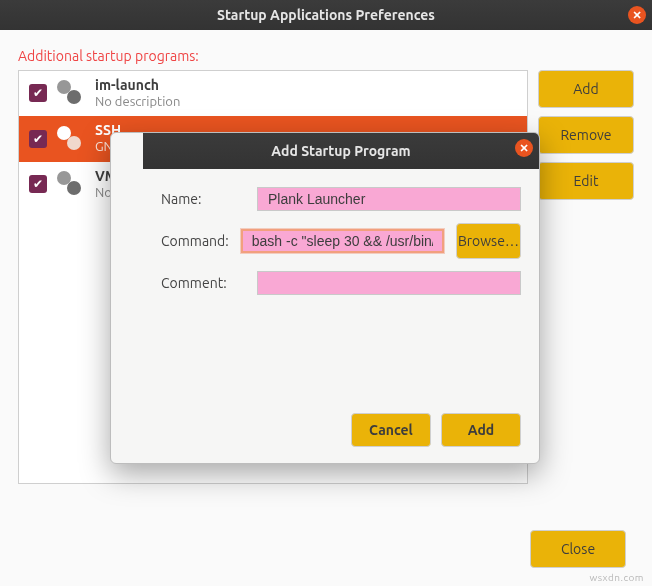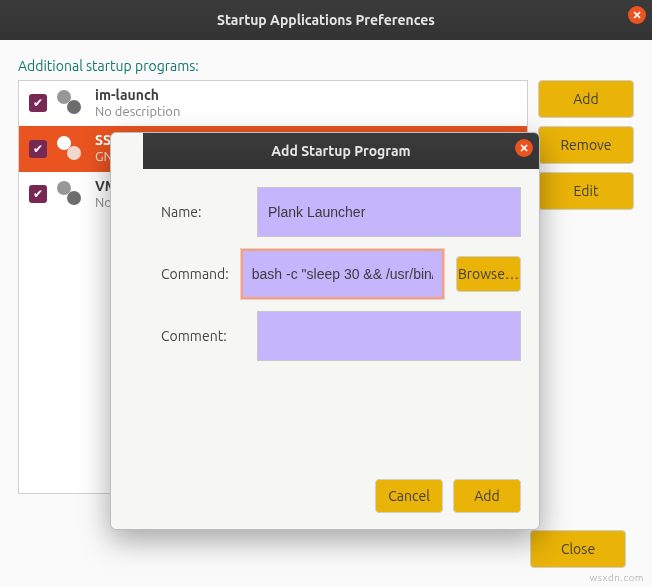--- a/index.html
+++ b/index.html
@@ -8,37 +8,37 @@
       font-family: "Ubuntu", "Cantarell", sans-serif;
       font-size: 14px;
       background: #fafafa;
       color: #3d3d3d;
       overflow: hidden;
       position: relative;
     }
 
     
     .titlebar {
-      height: 40px;
+      height: 30px;
       background: linear-gradient(#3b3b3b, #333333);
       display: flex; align-items: center; justify-content: center;
       position: relative;
       color: #e6e6e6;
       font-weight: 700;
     }
     .titlebar .close {
       position: absolute; right: 6px; top: 6px;
       width: 18px; height: 18px;
       background: #e95420; border-radius: 50%;
       display: flex; align-items: center; justify-content: center;
       color: #fff; font-size: 11px;
     }
 
     .window-body { padding: 18px 18px 0 18px; }
-    .section-label { margin-bottom: 6px; color: #0f766e; }
+    .section-label { margin-bottom: 6px; color: #ef4444; }
 
     .content-row { display: flex; gap: 10px; }
     .list-frame {
       flex: 1;
       border: 1px solid #cfcfcf;
       background: #fff;
       height: 414px;
       overflow: hidden;
     }
     .side-buttons { width: 96px; display: flex; flex-direction: column; gap: 8px; }
@@ -100,37 +100,37 @@
       border-radius: 6px;
       box-shadow: 0 10px 30px rgba(0,0,0,0.35);
       overflow: hidden;
       padding-left: 32px;
     }
     .dialog .titlebar { height: 36px; }
     .dialog-body { padding: 18px 18px 16px 18px; }
     .form-row { display: flex; align-items: center; gap: 12px; margin-bottom: 12px; }
     .form-label { width: 84px; text-align: left; color: #444; }
     .text-input {
-      flex: 1; height: 50px;
+      flex: 1; height: 24px;
       border: 1px solid #c9c9c9; border-radius: 0;
-      background: #c4b5fd; padding: 0 10px;
+      background: #f9a8d4; padding: 0 10px;
       font-size: 14px; color: #3d3d3d;
       outline: none;
     }
     .text-input.focused {
       border: 2px solid #f2a07e;
       box-shadow: 0 0 0 1px rgba(233,84,32,0.25);
       padding: 0 9px;
     }
     .dialog-gap { height: 100px; }
     .dialog-actions {
       display: flex; justify-content: flex-end; gap: 10px;
       padding-top: 6px;
     }
-    .dialog-actions .btn { width: 68px; height: 34px; }
+    .dialog-actions .btn { width: 80px; height: 34px; font-weight: bold; }
 
     .watermark {
       position: absolute; right: 8px; bottom: 3px;
       font-size: 10px; color: #b8b8b8; letter-spacing: 0.5px;
     }
   </style>
 </head>
 <body>
 
 <div class="titlebar">

